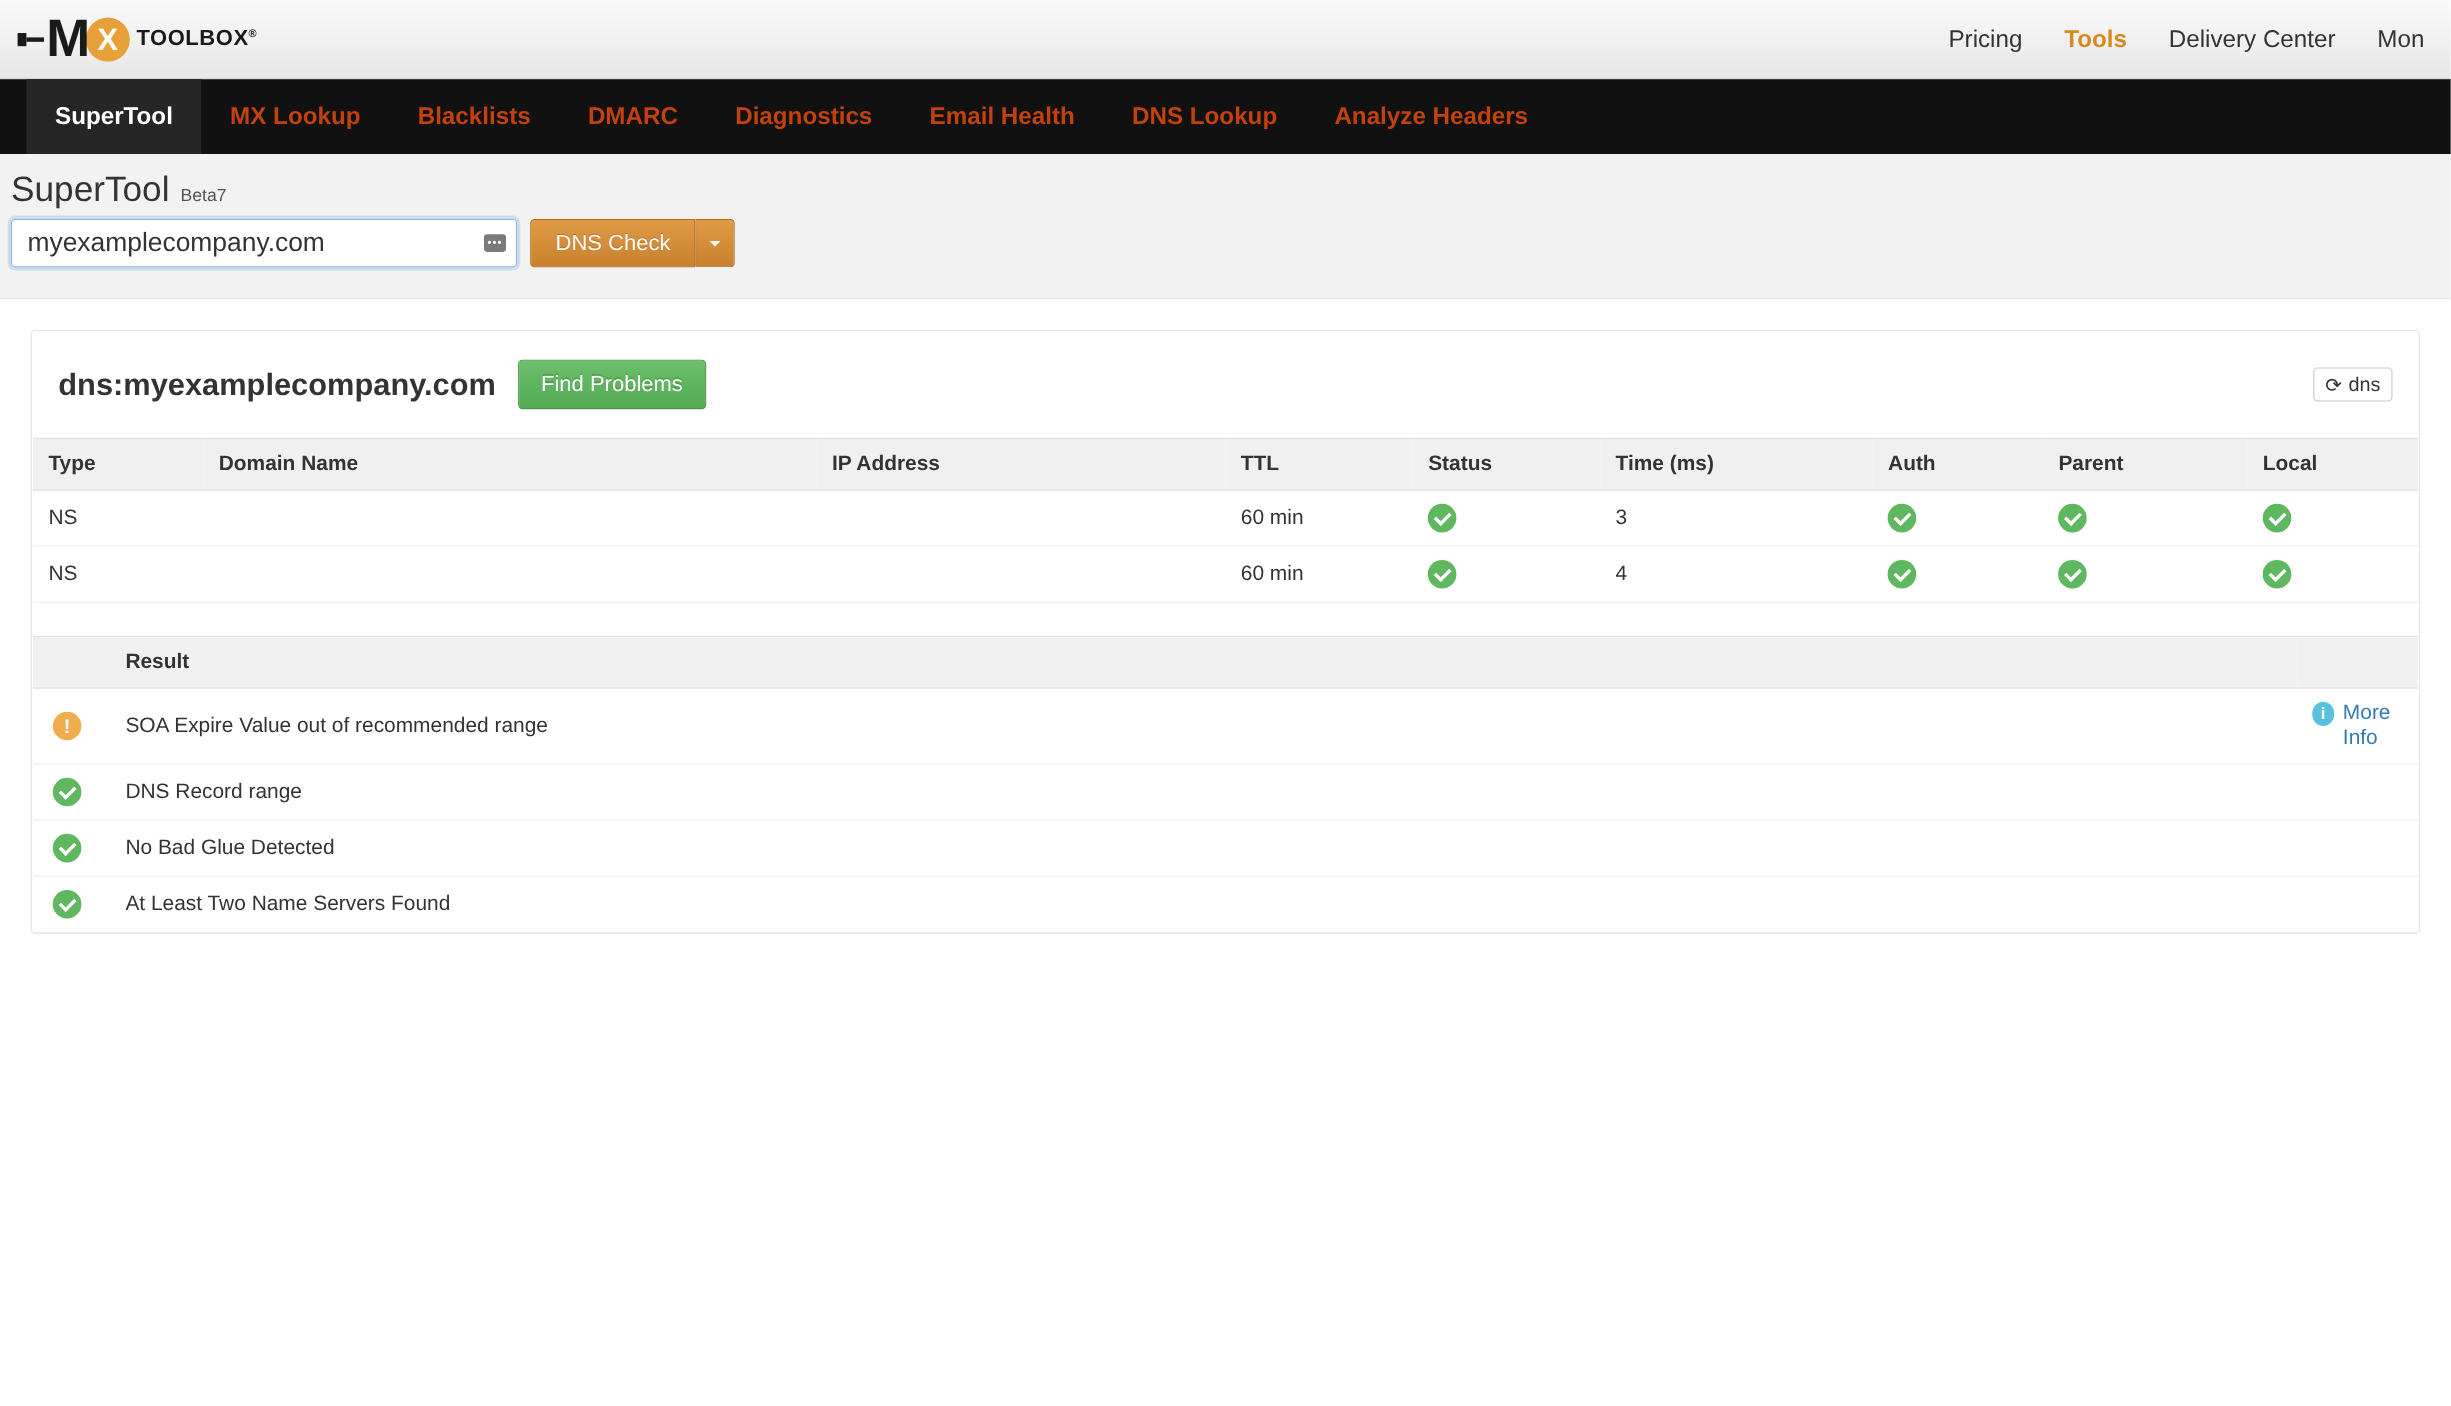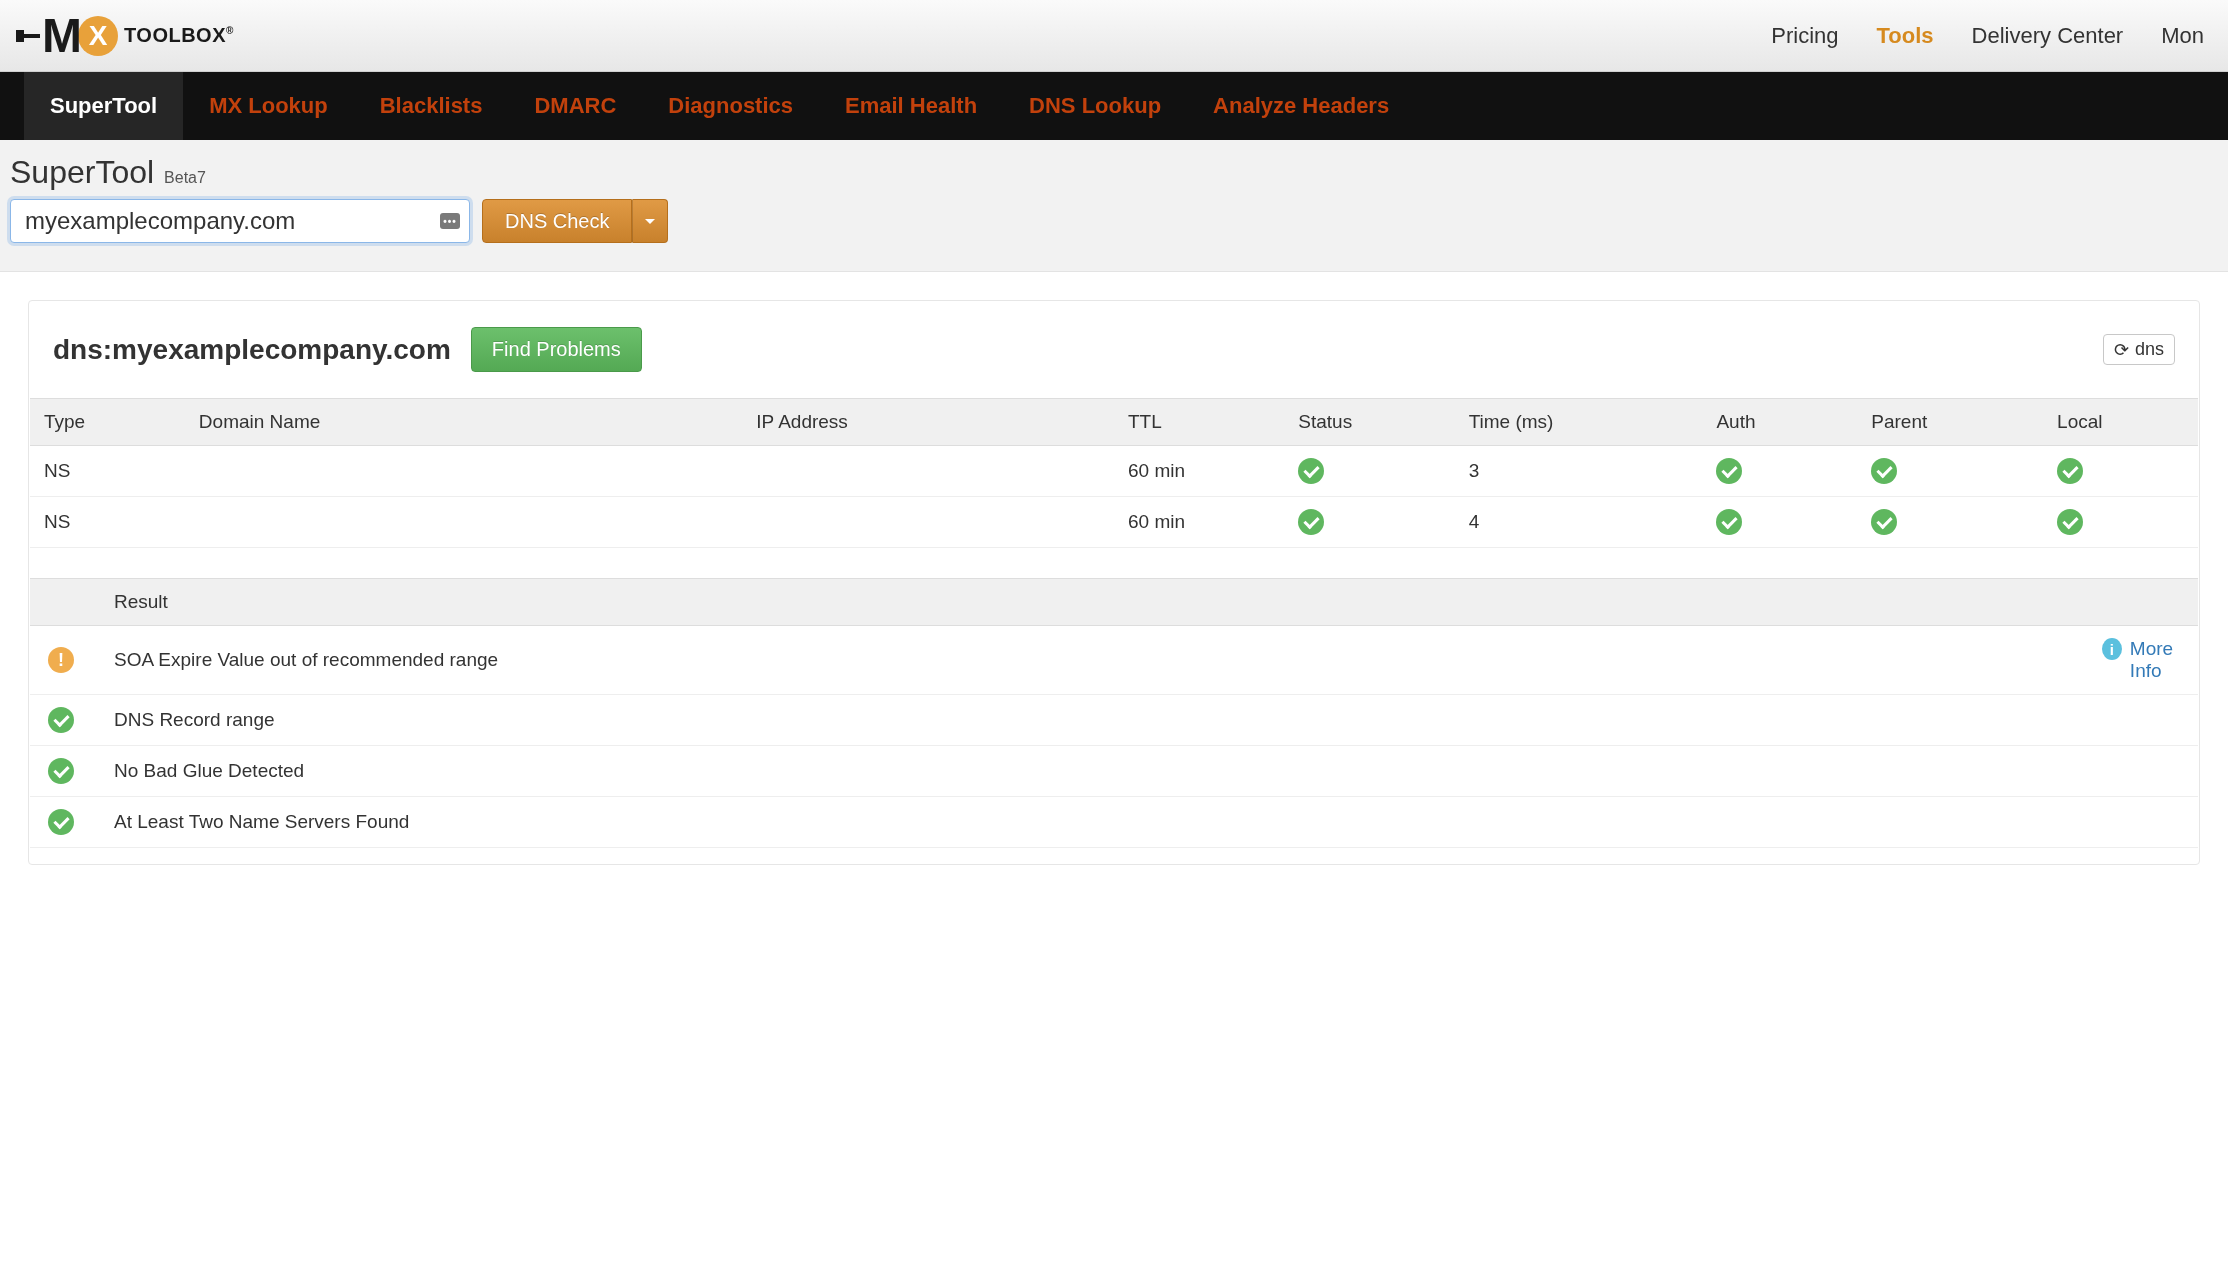--- a/index.html
+++ b/index.html
@@ -187,21 +187,21 @@
     border-top: 5px solid #fff;
   }
 
   
   .results-container {
     padding: 28px 28px 0 28px;
   }
   .results-card {
     border: 1px solid #e6e6e6;
     border-radius: 4px;
-    padding: 26px 0 16px 0;
+    padding: 26px 0 0 0;
     background: #fff;
   }
   .results-header {
     display: flex;
     align-items: center;
     gap: 20px;
     padding: 0 24px 26px 24px;
   }
   .results-header h2 {
     font-size: 28px;
@@ -241,21 +241,21 @@
   table.data {
     width: calc(100% - 2px);
     margin: 0 1px;
     border-collapse: collapse;
     font-size: 19px;
   }
   table.data th {
     text-align: left;
     background: #f0f0f0;
     padding: 12px 14px;
-    font-weight: 400;
+    font-weight: 700;
     border-top: 1px solid #ddd;
     border-bottom: 1px solid #ddd;
     color: #333;
     margin-top: 36px;
   }
   table.data td {
     padding: 12px 14px;
     border-bottom: 1px solid #eee;
     vertical-align: middle;
     color: #333;

